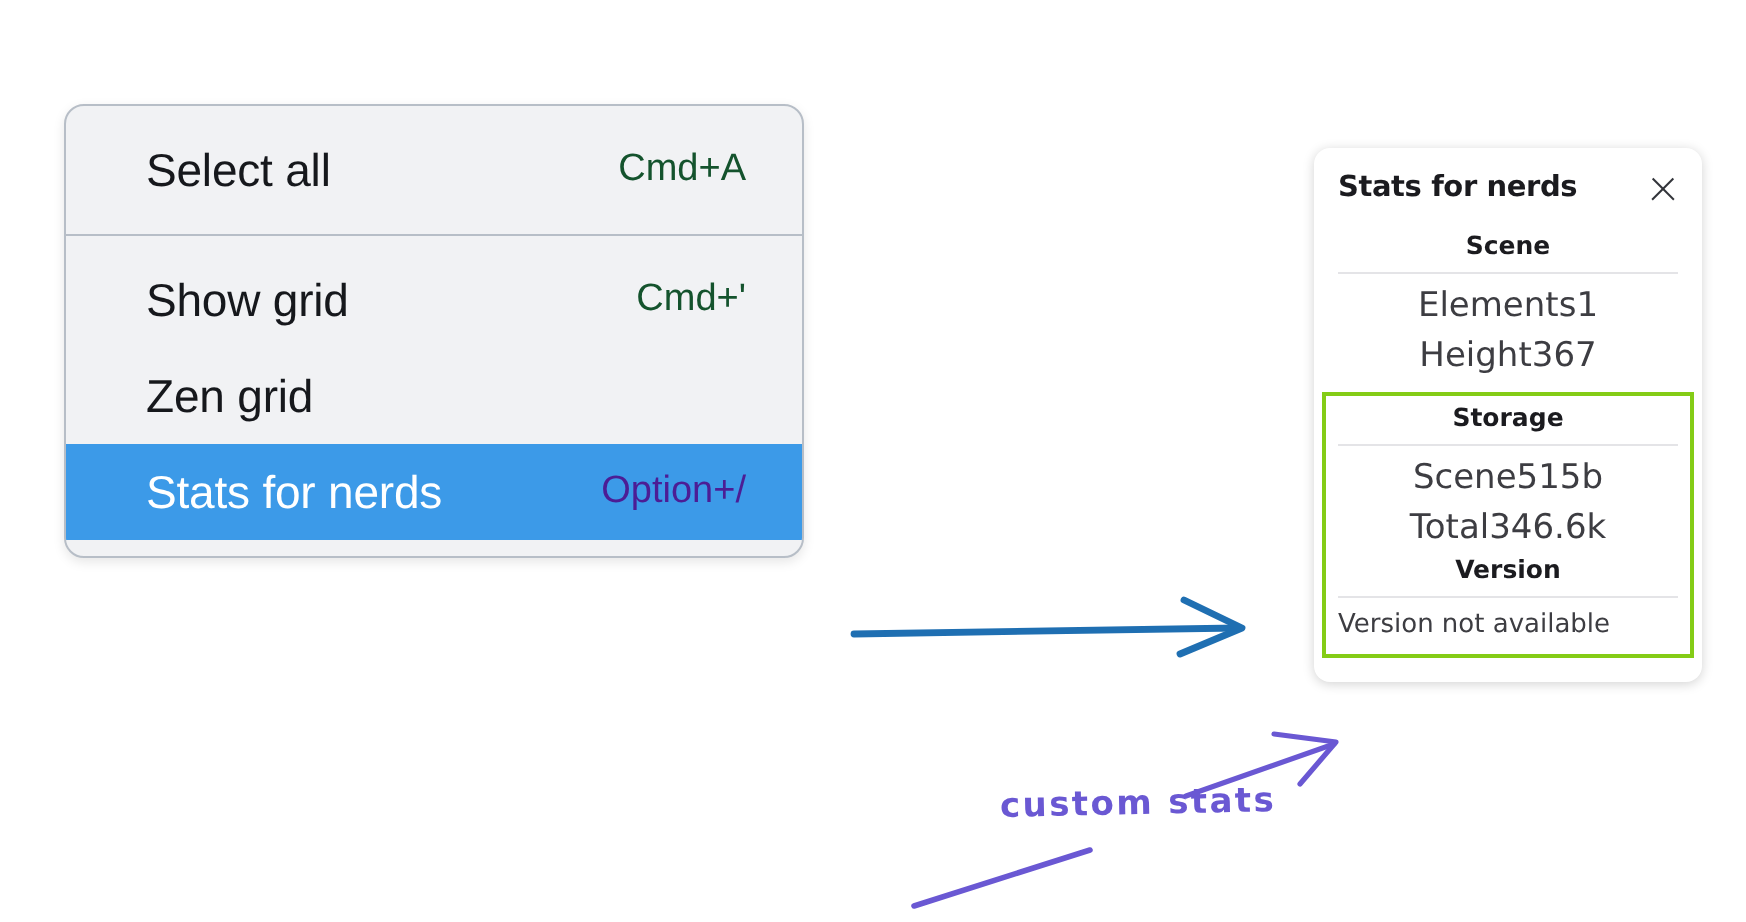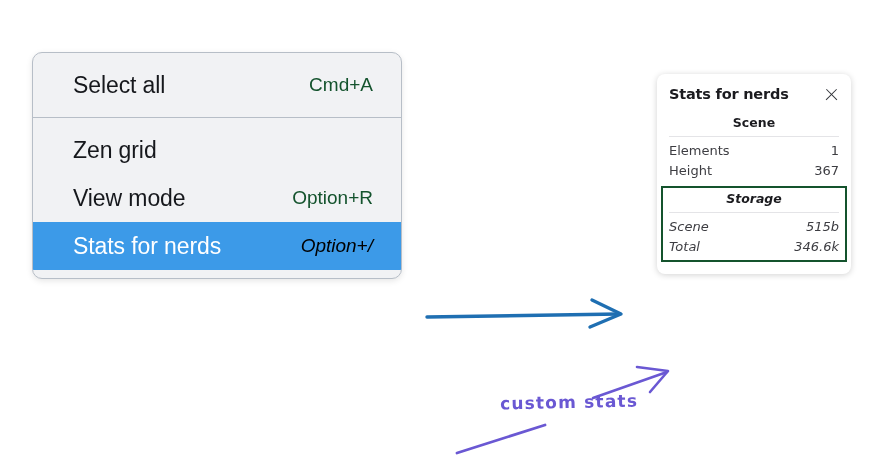--- a/index.html
+++ b/index.html
@@ -53,21 +53,21 @@
   }
   .menu-divider {
     height: 1px;
     background: #b7bec7;
     margin: 8px 0 8px 0;
   }
   .menu-item.selected {
     background: #3c9ae8;
   }
   .menu-item.selected .menu-label { color: #ffffff; }
-  .menu-item.selected .menu-shortcut { color: #000000; font-style: italic; }
+  .menu-item.selected .menu-shortcut { color: #4c1d95; }
 
   
   #stats-panel {
     position: absolute;
     left: 657px;
     top: 74px;
     width: 194px;
     background: #ffffff;
     border-radius: 8px;
     box-shadow: 0 1px 6px rgba(0,0,0,0.18);
@@ -113,40 +113,39 @@
     padding: 1px 0 4px 0;
   }
   .hr {
     height: 1px;
     background: #e4e4e7;
     margin: 2px 2px 3px 2px;
   }
   .stat-row {
     display: flex;
     align-items: baseline;
-    justify-content: space-between;
+    justify-content: center;
     padding: 2.5px 2px;
-    font-size: 13px;
+    font-size: 17px;
     color: #3d3d42;
   }
   .stat-key { white-space: nowrap; }
   .stat-val { white-space: nowrap; }
   .version-text {
     font-size: 13px;
     color: #3d3d42;
     padding: 3px 2px;
     white-space: nowrap;
   }
   
   #custom-stats-box {
-    border: 2px solid #14532d;
+    border: 2px solid #84cc16;
     margin: 6px -6px 0 -6px;
     padding: 2px 4px 4px 4px;
     box-sizing: border-box;
-    font-style: italic;
   }
 
   
   #annotations {
     position: absolute;
     left: 0; top: 0;
     width: 873px;
     height: 461px;
     pointer-events: none;
   }
@@ -172,25 +171,25 @@
     <div class="menu-item">
       <span class="menu-label">Select all</span>
       <span class="menu-shortcut">Cmd+A</span>
     </div>
   </div>
 
   <div class="menu-divider"></div>
 
   <div class="menu-group">
     <div class="menu-item">
+      <span class="menu-label">Show grid</span>
+      <span class="menu-shortcut">Cmd+'</span>
+    </div>
+    <div class="menu-item">
       <span class="menu-label">Zen grid</span>
-    </div>
-    <div class="menu-item">
-      <span class="menu-label">View mode</span>
-      <span class="menu-shortcut">Option+R</span>
     </div>
     <div class="menu-item selected">
       <span class="menu-label">Stats for nerds</span>
       <span class="menu-shortcut">Option+/</span>
     </div>
   </div>
 </div>
 
 <div id="stats-panel">
 
@@ -220,20 +219,25 @@
       <div class="stat-row">
         <span class="stat-key">Scene</span>
         <span class="stat-val">515b</span>
       </div>
       <div class="stat-row">
         <span class="stat-key">Total</span>
         <span class="stat-val">346.6k</span>
       </div>
     </div>
 
+    <div>
+      <div class="section-title">Version</div>
+      <div class="hr"></div>
+      <div class="version-text">Version not available</div>
+    </div>
 
   </div>
 </div>
 
 <svg id="annotations" viewBox="0 0 873 461" width="873" height="461">
 
   <g>
     <path d="M427 317 L619 314" stroke="#1f6fb2" stroke-width="3.4" fill="none" stroke-linecap="round"></path>
     <path d="M592 300 L621 314 L590 327" stroke="#1f6fb2" stroke-width="3.4" fill="none" stroke-linecap="round" stroke-linejoin="round"></path>
   </g>

